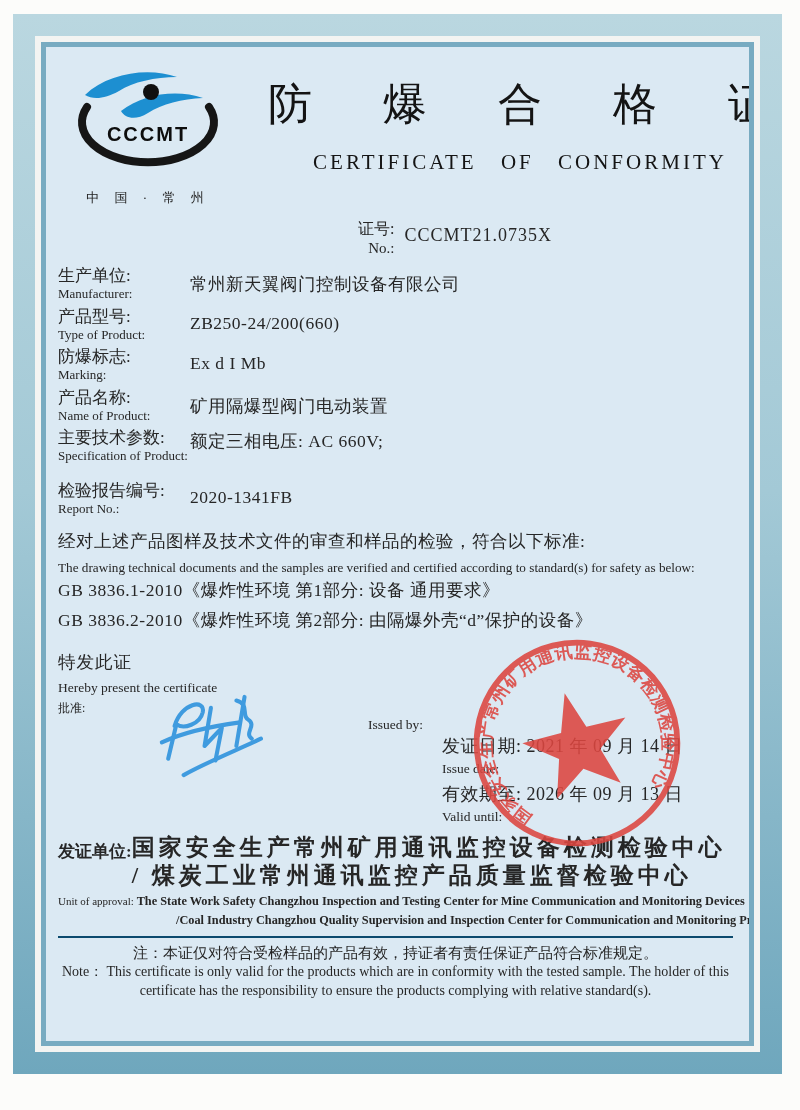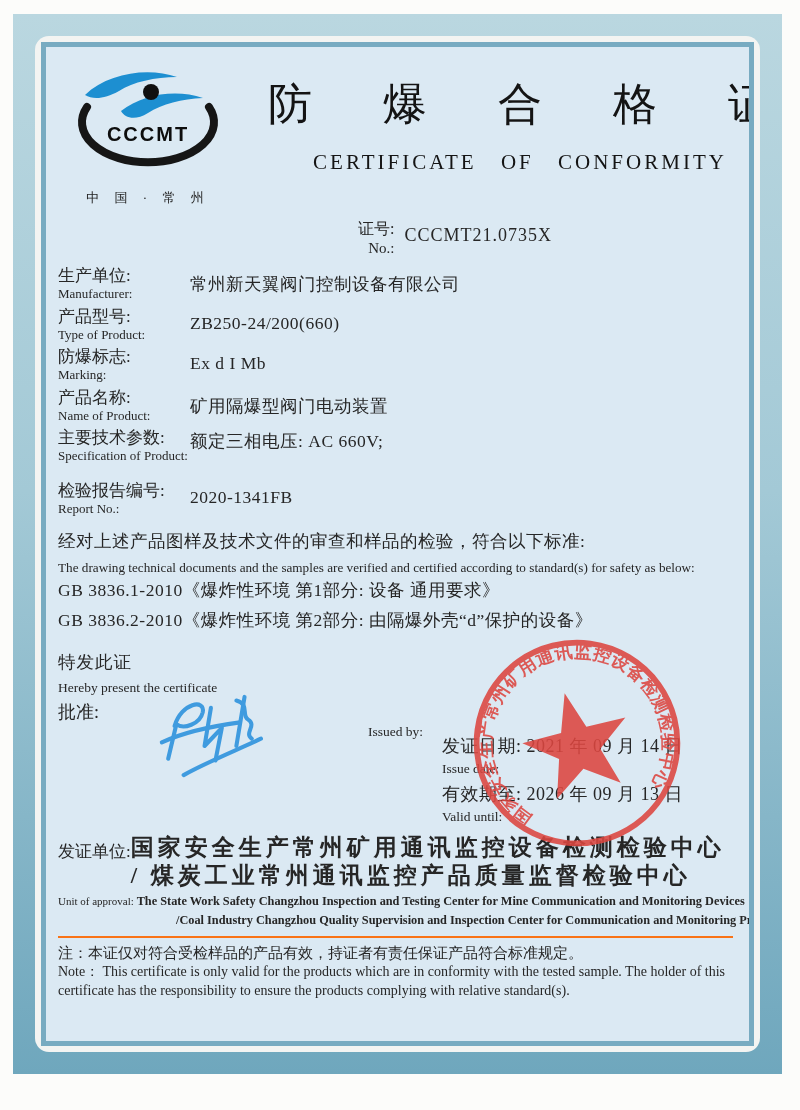--- a/index.html
+++ b/index.html
@@ -9,21 +9,21 @@
     font-family:"Liberation Serif","DejaVu Serif",serif;
     color:#262626;
     overflow:hidden;
     position:relative;
   }
   .band{
     position:absolute; left:13px; top:14px; right:18px; bottom:36px;
     background:linear-gradient(180deg,#bad7e0 0%,#a3c9d6 45%,#6fa7bd 100%);
   }
   .whitegap{
-    position:absolute; inset:22px; background:#f3f4f2;border-radius:14px;
+    position:absolute; inset:22px; background:#f3f4f2;
   }
   .content{
     position:absolute; inset:6px;
     border:5px solid #78abc1;
     background:#dbe9f3;
     padding:10px 16px 8px 12px;
     box-sizing:border-box;
     position:absolute;
     overflow:hidden;
   }
@@ -56,38 +56,38 @@
   .f-value.top{padding-top:2px;}
   
   .standards{margin-top:12px;}
   .std-cn{font-size:17.5px; letter-spacing:0.5px;}
   .std-en{font-size:13.2px; margin-top:7px;}
   .std-item{font-size:17.5px; line-height:1.7; letter-spacing:0.5px;}
   
   .issue{position:relative; height:182px; margin-top:14px;}
   .present-cn{font-size:17.5px; letter-spacing:1px;}
   .present-en{font-size:13.5px; margin-top:6px;}
-  .approve-cn{font-size:18px; margin-top:4px;}
+  .approve-cn{font-size:12px; margin-top:4px;}
   .approve-en{font-size:13.5px; text-align:center;}
   .signature{position:absolute; left:92px; top:36px; width:140px; height:100px;}
   .dates{position:absolute; left:384px; top:84px;}
   .date-line{font-size:18px; letter-spacing:0.5px; white-space:nowrap;}
   .date-en{font-size:13.5px; margin:3px 0 5px 0;}
   .seal{position:absolute; left:408px; top:-18px; width:222px; height:222px;
         transform:rotate(-14deg); opacity:0.88; pointer-events:none;}
   
   .approval{margin-top:2px;}
   .approval-row{display:flex; align-items:flex-start;}
-  .approval-label{font-size:17px; white-space:nowrap; padding-top:6px;}
+  .approval-label{font-size:17px; white-space:nowrap; padding-top:6px;font-weight:bold;}
   .approval-cn{font-weight:bold; font-size:23px; letter-spacing:4px; line-height:1.25; white-space:nowrap;}
   .approval-en{font-weight:bold; font-size:12.3px; margin-top:3px; white-space:nowrap;}
   .approval-en .lbl{font-weight:normal; font-size:11px;}
   .approval-en2{font-weight:bold; font-size:12.3px; margin:4px 0 0 118px; white-space:nowrap;}
   
-  .notes{border-top:2px solid #f97316; margin-top:8px; padding-top:5px;}
+  .notes{border-top:2px solid #0c4a6e; margin-top:8px; padding-top:5px;text-align:center;}
   .notes div{line-height:1.35;}
   .note-cn{font-size:15px;}
   .note-en{font-size:14px;}
 </style>
 </head>
 <body>
 
 <div class="band">
   <div class="whitegap">
     <div class="content">

